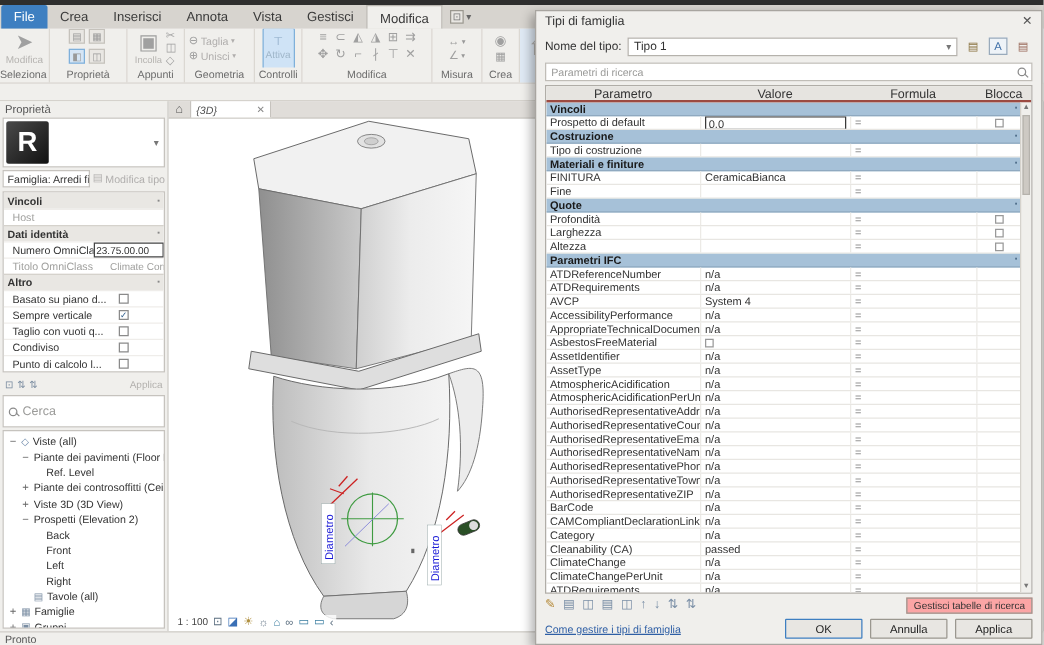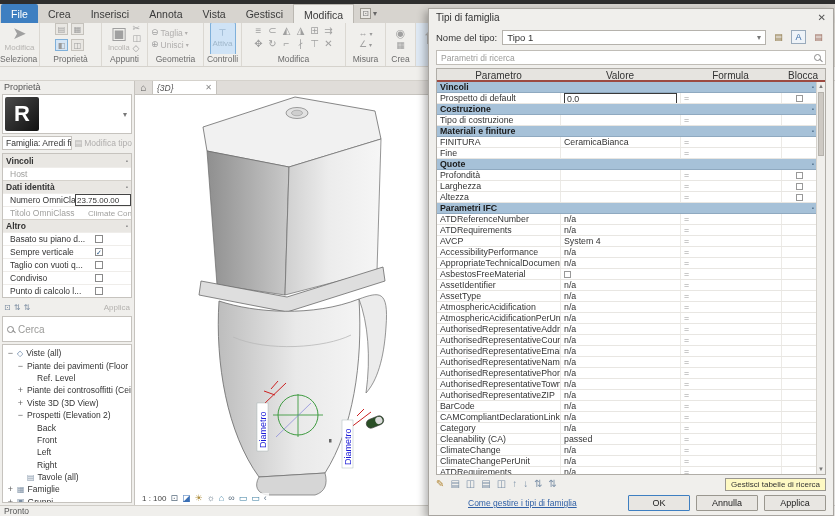--- a/index.html
+++ b/index.html
@@ -115,23 +115,23 @@
   .trow .cl { flex:1; border-left:1px solid #eceae6; justify-content:center;}
   .vedit { background:#fff; border:1px solid #3a3a3a; height:11px; line-height:10px; width:100%; padding:0 2px;}
   .lockbox { width:7px; height:7px; border:1px solid #999; background:#fff;}
   .tscroll { position:absolute; right:0; top:13px; bottom:0; width:9px; background:#f0efec; border-left:1px solid #d5d2cc;}
   .tscroll .thumb { position:absolute; top:10px; left:1px; right:1px; height:64px; background:#cdc9c3; border:1px solid #b5b2ac;}
   .tscroll .ar { position:absolute; left:0; right:0; height:9px; font-size:6px; color:#777; text-align:center; line-height:9px;}
   .tscroll .ar.up { top:0;} .tscroll .ar.dn { bottom:0;}
   .dlg-toolbar { height:16px; display:flex; align-items:center; gap:6px; padding:2px 7px 0; flex:0 0 auto;}
   .tico { font-size:10px; color:#7a8fa6; line-height:1;}
   .tico.pencil { color:#b58a3a; }
-  .gest-btn { margin-left:auto; height:13px; font-size:8px; background:#fef9c3; border:1px solid #9a978f; padding:0 5px; line-height:12px; color:#333;}
+  .gest-btn { margin-left:auto; height:13px; font-size:8px; background:#fca5a5; border:1px solid #9a978f; padding:0 5px; line-height:12px; color:#333;}
   .dlg-footer { height:24px; display:flex; align-items:center; gap:6px; padding:0 7px; flex:0 0 auto;}
-  .help-link { font-size:8.5px; color:#2f5fa5; text-decoration:underline; margin-right:auto;margin-left:32px;}
+  .help-link { font-size:8.5px; color:#2f5fa5; text-decoration:underline; margin-right:auto;}
   .btn { width:62px; height:16px; font-size:9px; background:#e8e6e2; border:1px solid #9a978f; border-radius:1px; text-align:center; line-height:14px; color:#222;}
   .btn.default { border:1px solid #3e7fc1;margin-left:22px; }
 </style>
 </head>
 <body>
 
 <div class="app">
 
   <div class="titlebar"></div>
 

